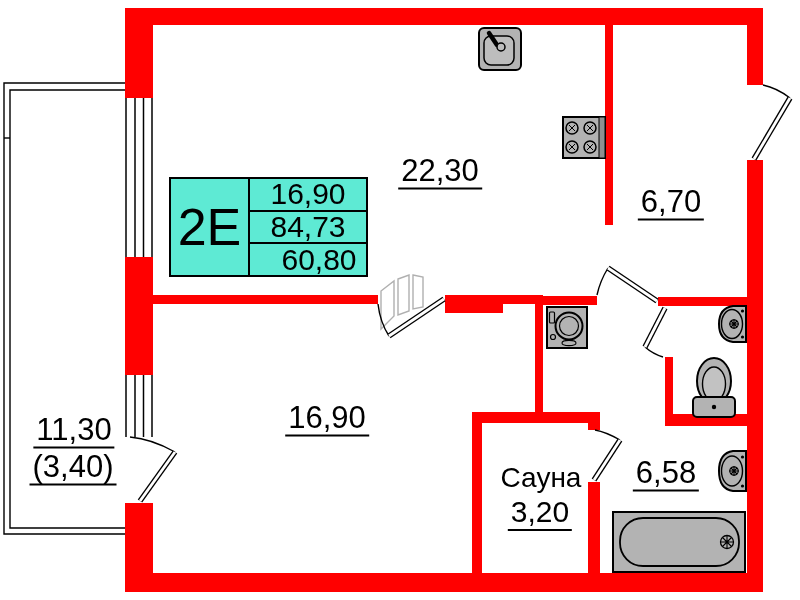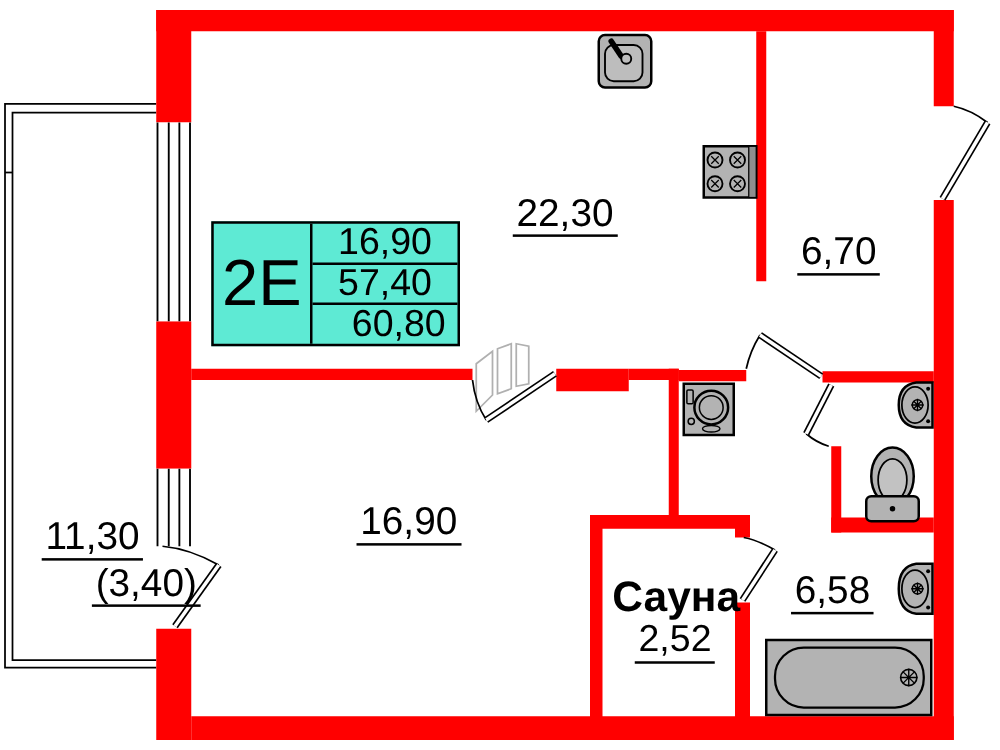--- a/index.html
+++ b/index.html
@@ -170,27 +170,27 @@
       <rect x="620" y="518" width="119" height="48" rx="23" fill="none" stroke="#000" stroke-width="1.8"></rect>
       <circle cx="727" cy="542" r="6.5" fill="none" stroke="#000" stroke-width="1.3"></circle>
       <path d="M722.5,537.5 l9,9 M722.5,546.5 l9,-9 M720,542 h14 M727,535 v14" stroke="#000" stroke-width="1.1"></path>
     </g>
   </svg>
 
   <div class="info-table">
     <div class="unit-cell">2Е</div>
     <div class="rows">
       <div class="row">16,90</div>
-      <div class="row">57,40</div>
+      <div class="row">84,73</div>
       <div class="row">60,80</div>
     </div>
   </div>
 
-  <div class="lbl u" style="left:452px;top:172px;">22,30</div>
+  <div class="lbl u" style="left:440px;top:172px;">22,30</div>
   <div class="lbl u" style="left:671px;top:203px;">6,70</div>
   <div class="lbl u" style="left:327px;top:419px;">16,90</div>
-  <div class="lbl" style="left:541px;top:478px;font-size:34px;font-weight:bold;">Сауна</div>
-  <div class="lbl u" style="left:540px;top:514px;font-size:30px;">2,52</div>
+  <div class="lbl" style="left:541px;top:478px;font-size:28px;">Сауна</div>
+  <div class="lbl u" style="left:540px;top:514px;font-size:30px;">3,20</div>
   <div class="lbl u" style="left:666px;top:474px;">6,58</div>
   <div class="lbl u" style="left:74px;top:431px;">11,30</div>
-  <div class="lbl u" style="left:73px;top:468px;margin-left:44px;">(3,40)</div>
+  <div class="lbl u" style="left:73px;top:468px;">(3,40)</div>
 
 </div>
 
 </body></html>

